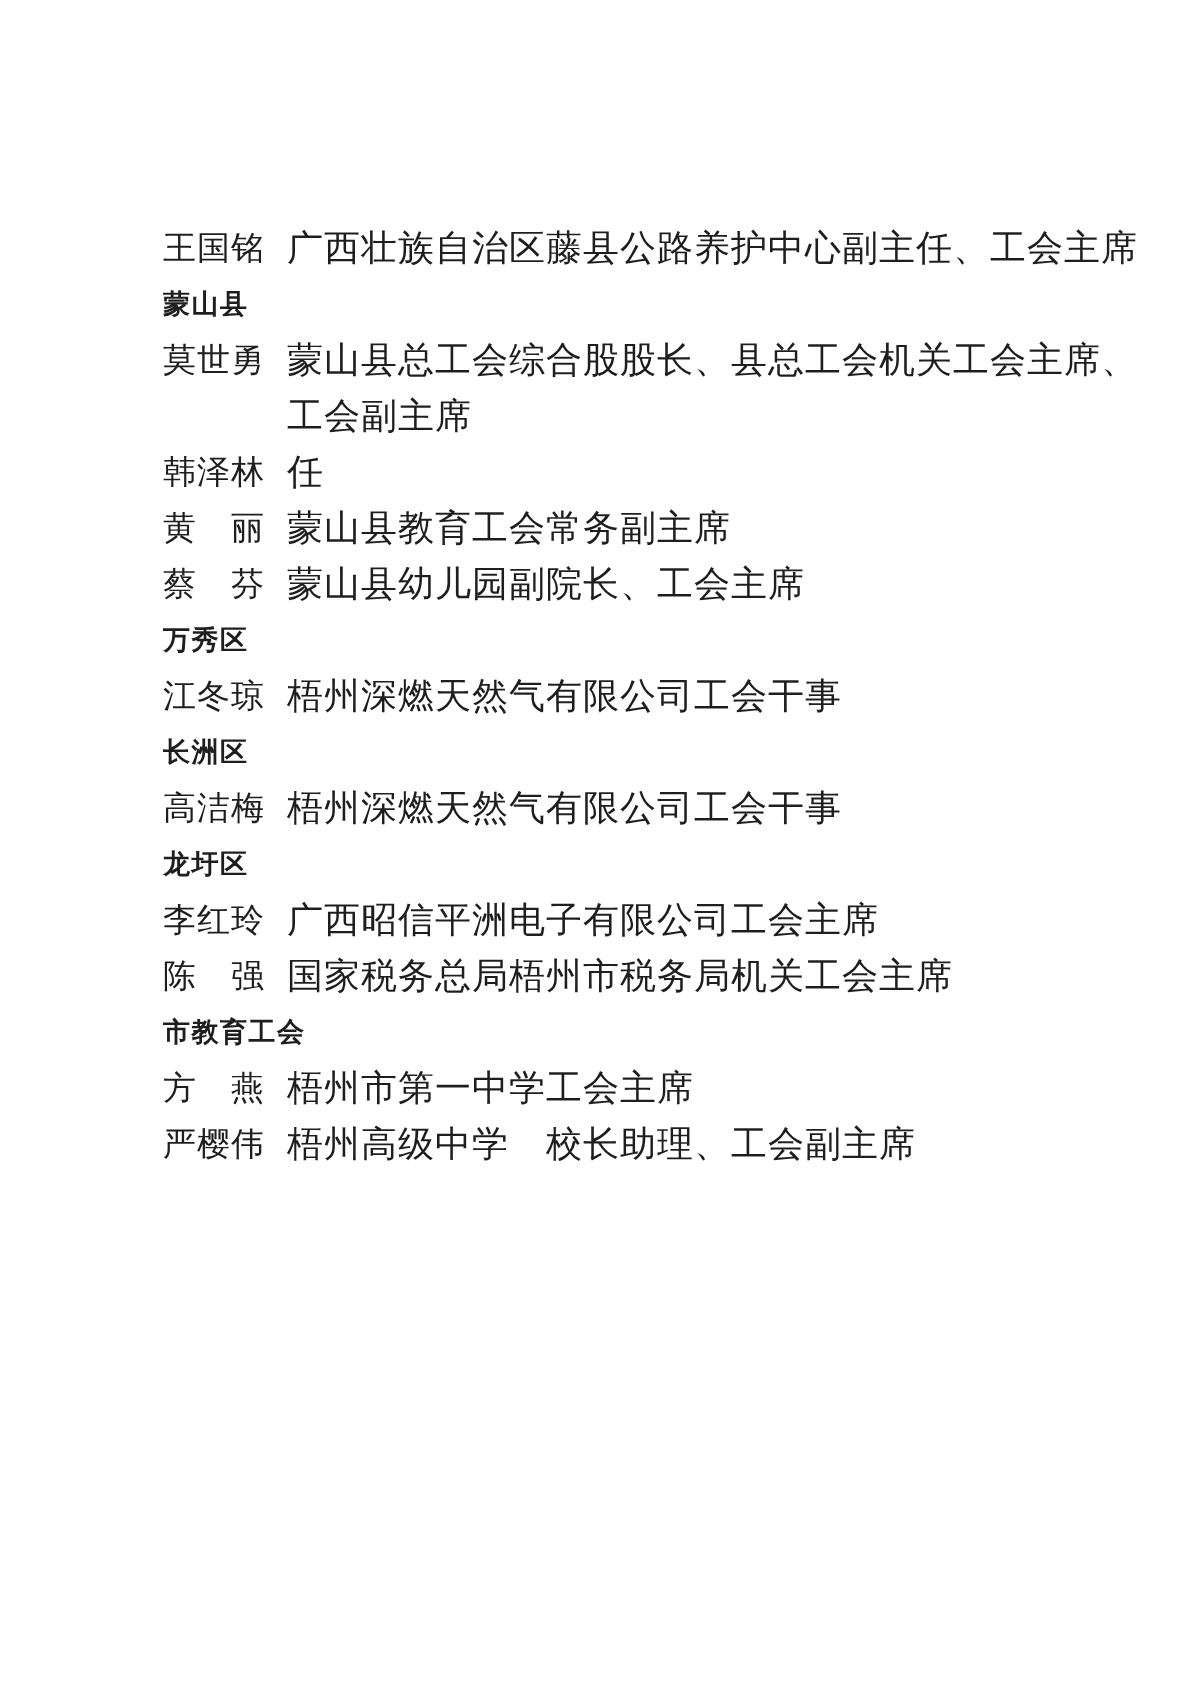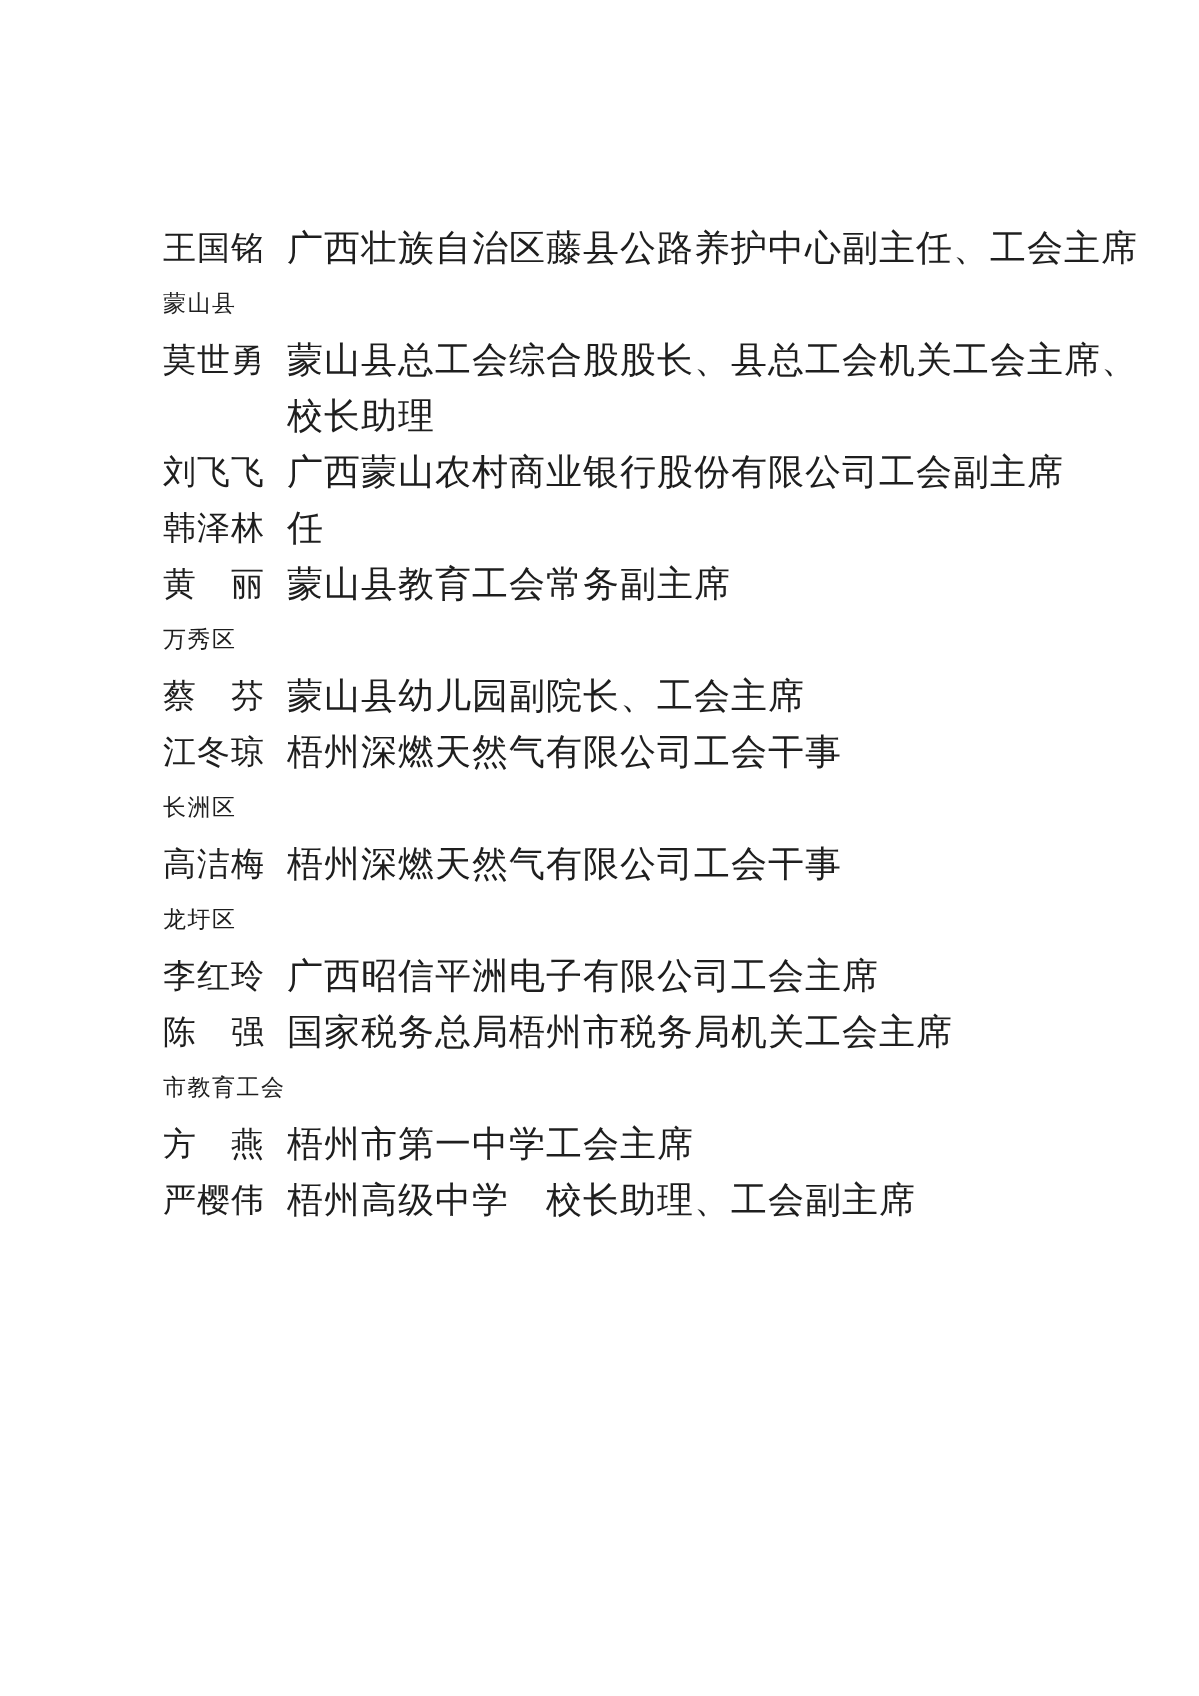--- a/index.html
+++ b/index.html
@@ -31,22 +31,22 @@
   .desc { flex: 1 1 auto; }
   .desc-line {
     height: 56px;
     font-size: 36px;
     line-height: 56px;
     letter-spacing: 1px;
     white-space: pre;
   }
   .row.heading {
     height: 56px;
-    font-weight: 400;
-    font-size: 23px;
+    font-weight: 700;
+    font-size: 27px;
     line-height: 56px;
     letter-spacing: 1.5px;
   }
   .footer {
     position: absolute;
     left: 152px;
     top: 1571px;
     height: 42px;
     display: flex;
     align-items: center;
@@ -81,59 +81,52 @@
 
     <div class="row heading">
       <span>蒙山县</span>
     </div>
 
     <div class="row">
       <span class="name">莫世勇</span>
         <span class="gap"></span>
       <div class="desc">
         <div class="desc-line">蒙山县总工会综合股股长、县总工会机关工会主席、</div>
-        <div class="desc-line">校长助理</div>
+        <div class="desc-line">工会副主席</div>
       </div>
     </div>
 
-    <div class="row">
-      <span class="name">刘飞飞</span>
-        <span class="gap"></span>
-      <div class="desc">
-        <div class="desc-line">广西蒙山农村商业银行股份有限公司工会副主席</div>
-      </div>
-    </div>
 
     <div class="row">
       <span class="name">韩泽林</span>
         <span class="gap"></span>
       <div class="desc">
         <div class="desc-line">任</div>
       </div>
     </div>
 
 
     <div class="row">
       <span class="name">黄　丽</span>
         <span class="gap"></span>
       <div class="desc">
         <div class="desc-line">蒙山县教育工会常务副主席</div>
       </div>
     </div>
 
-    <div class="row heading">
-      <span>万秀区</span>
-    </div>
-
     <div class="row">
       <span class="name">蔡　芬</span>
         <span class="gap"></span>
       <div class="desc">
         <div class="desc-line">蒙山县幼儿园副院长、工会主席</div>
       </div>
+    </div>
+
+    <div class="row heading">
+      <span>万秀区</span>
     </div>
 
     <div class="row">
       <span class="name">江冬琼</span>
         <span class="gap"></span>
       <div class="desc">
         <div class="desc-line">梧州深燃天然气有限公司工会干事</div>
       </div>
     </div>
 

